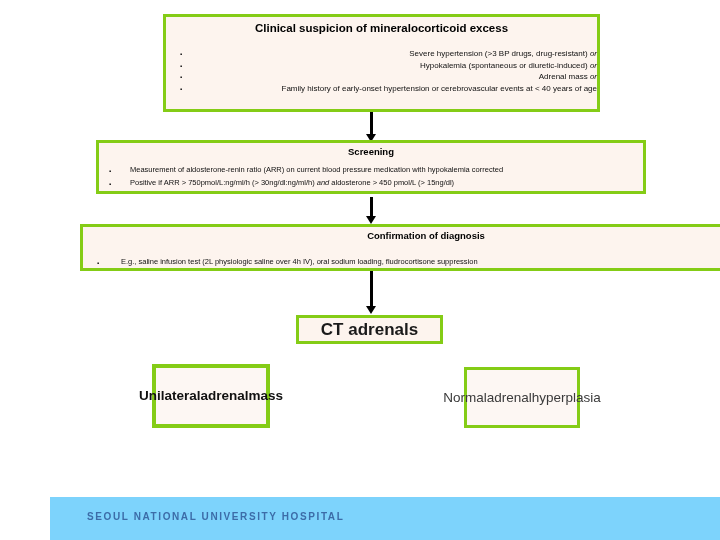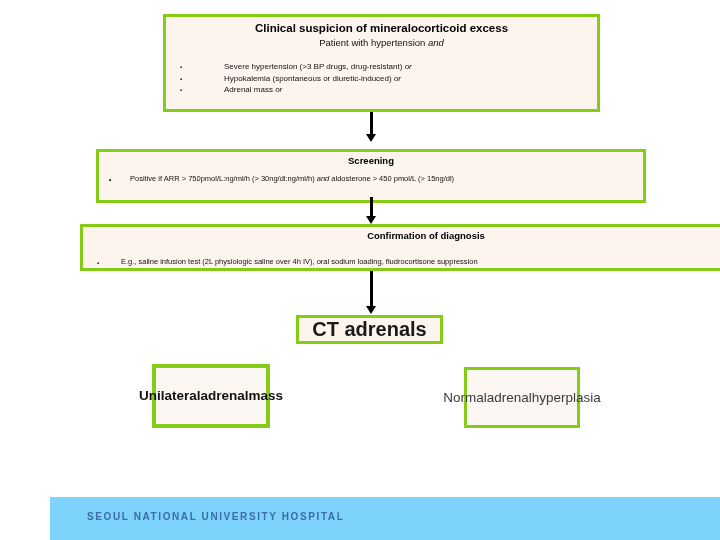--- a/index.html
+++ b/index.html
@@ -20,41 +20,41 @@
   .top-box { left:163px; top:14px; width:437px; height:98px; padding-top:5px; }
   .box-title { text-align:center; font-weight:bold; font-size:11.5px; line-height:13px; color:#000; }
   .box-subtitle { text-align:center; font-size:9.5px; line-height:11px; margin-top:2px; color:#111; }
   .italic { font-style:italic; }
 
   ul.bullets { list-style:none; }
   .bullet-row { position:relative; white-space:nowrap; }
   .dot { position:absolute; font-size:6px; top:1px; color:#111; }
 
   .top-bullets { margin-top:13px; }
-  .top-bullets .bullet-row { padding-left:58px; font-size:8px; line-height:11.5px; }
+  .top-bullets .bullet-row { padding-left:40px; font-size:8px; line-height:11.5px;text-align:right; }
   .top-bullets .dot { left:14px; }
 
   
-  .screening-box { left:96px; top:149px; width:550px; height:54px; padding-top:3px; }
+  .screening-box { left:96px; top:140px; width:550px; height:54px; padding-top:3px; }
   .inner-heading { text-align:center; font-weight:bold; font-size:9.5px; line-height:12px; color:#000; }
   .screen-bullets { margin-top:6px; }
   .screen-bullets .bullet-row { padding-left:31px; font-size:7.5px; line-height:12.5px; }
   .screen-bullets .dot { left:10px; }
 
   
   .confirm-box { left:80px; top:224px; width:692px; height:47px; padding-top:3px; }
   .confirm-bullets { margin-top:14px; }
   .confirm-bullets .bullet-row { padding-left:38px; font-size:7.5px; line-height:12px; }
   .confirm-bullets .dot { left:14px; }
 
   
   .ct-box {
     left:296px; top:315px; width:147px; height:29px;
     display:flex; align-items:center; justify-content:center;
-    font-weight:bold; font-size:20px; color:#1a1a1a;
+    font-weight:bold; font-size:17px; color:#1a1a1a;
   }
 
   
   .outcome {
     display:flex; flex-direction:row; align-items:center; justify-content:center;
     text-align:center; font-size:13.5px; line-height:18px; color:#3a3a3a;
     background:#FDF7F3;
   }
   .outcome-a { left:152px; top:364px; width:118px; height:64px; border-width:4px; font-weight:bold; color:#111; }
   .outcome-b { left:313px; top:367px; width:115px; height:61px; }
@@ -80,44 +80,46 @@
     color:#3C6CA8; white-space:nowrap;
   }
 </style>
 </head>
 <body>
 
 <div class="slide">
 
   <div class="fbox top-box">
     <div class="box-title">Clinical suspicion of mineralocorticoid excess</div>
-    <div class="box-subtitle"><span>Patient with hypertension </span><span class="italic">and</span></div>
     <ul class="bullets top-bullets">
       <li class="bullet-row">
         <span class="dot">▪</span><span>Severe hypertension (&gt;3 BP drugs, drug-resistant) </span><span class="italic">or</span>
       </li>
       <li class="bullet-row">
         <span class="dot">▪</span><span>Hypokalemia (spontaneous or diuretic-induced) </span><span class="italic">or</span>
       </li>
       <li class="bullet-row">
         <span class="dot">▪</span><span>Adrenal mass </span><span class="italic">or</span>
+      </li>
+      <li class="bullet-row">
+        <span class="dot">▪</span><span>Family history of early-onset hypertension or cerebrovascular events at &lt; 40 years of age</span><span class="italic"></span>
       </li>
     </ul>
   </div>
 
   <div class="arrow arrow-1">
     <div class="shaft"></div>
     <div class="head"></div>
   </div>
 
   <div class="fbox screening-box">
     <div class="inner-heading">Screening</div>
     <ul class="bullets screen-bullets">
       <li class="bullet-row">
-        <span class="dot">▪</span><span class="italic"></span><span></span>
+        <span class="dot">▪</span><span>Measurement of aldosterone-renin ratio (ARR) on current blood pressure medication with hypokalemia corrected</span><span class="italic"></span><span></span>
       </li>
       <li class="bullet-row">
         <span class="dot">▪</span><span>Positive if ARR &gt; 750pmol/L:ng/ml/h (&gt; 30ng/dl:ng/ml/h) </span><span class="italic">and</span><span> aldosterone &gt; 450 pmol/L (&gt; 15ng/dl)</span>
       </li>
     </ul>
   </div>
 
   <div class="arrow arrow-2">
     <div class="shaft"></div>
     <div class="head"></div>

